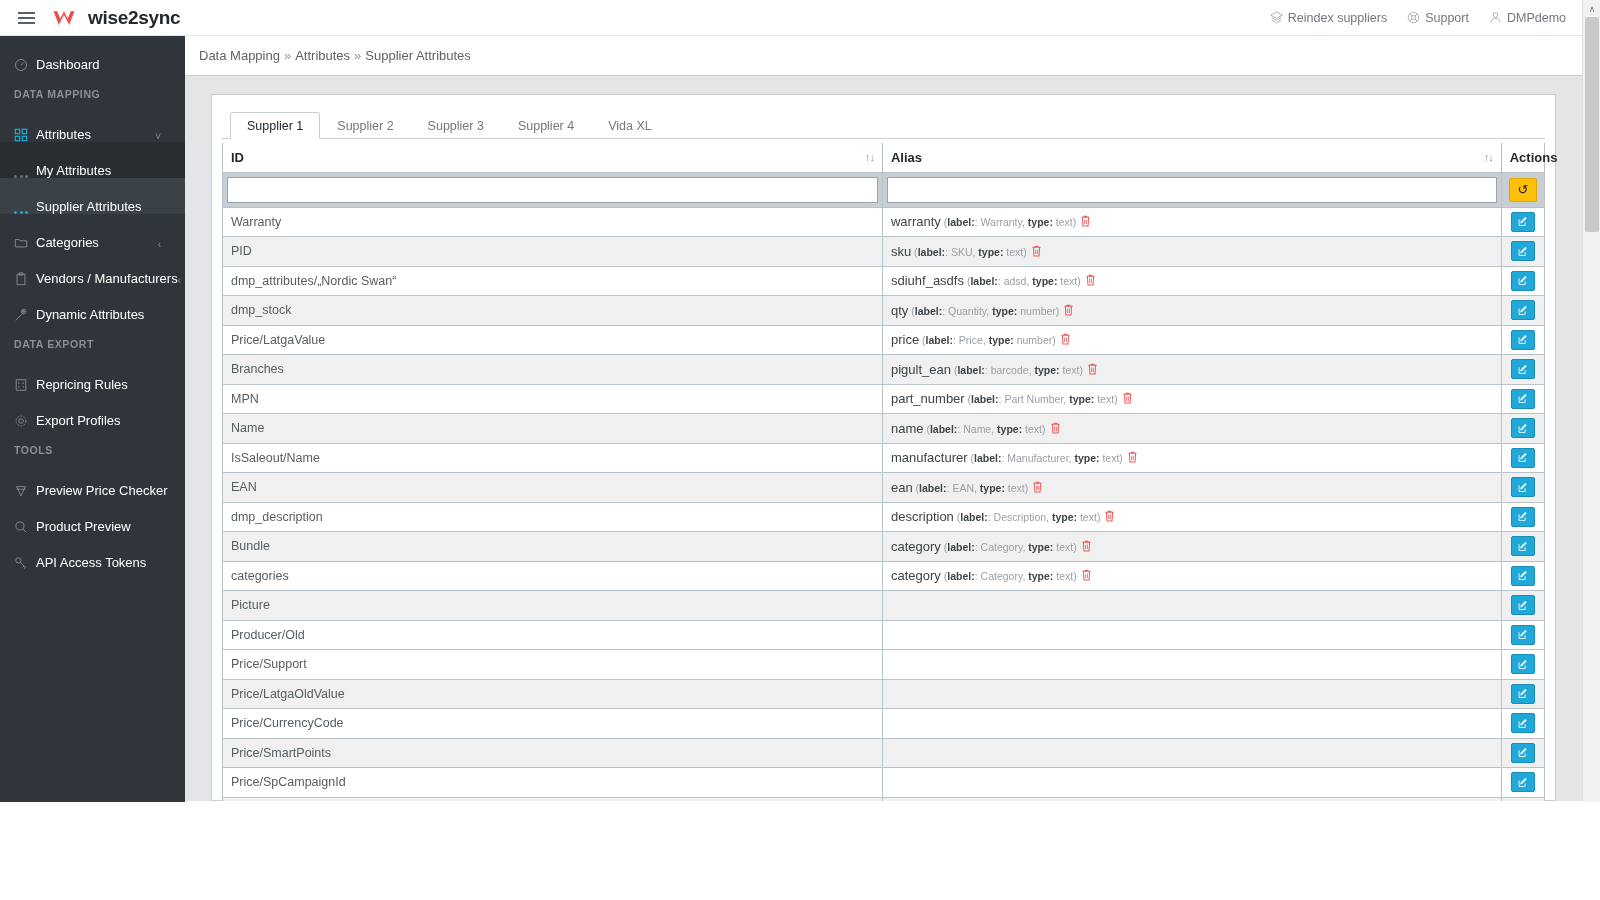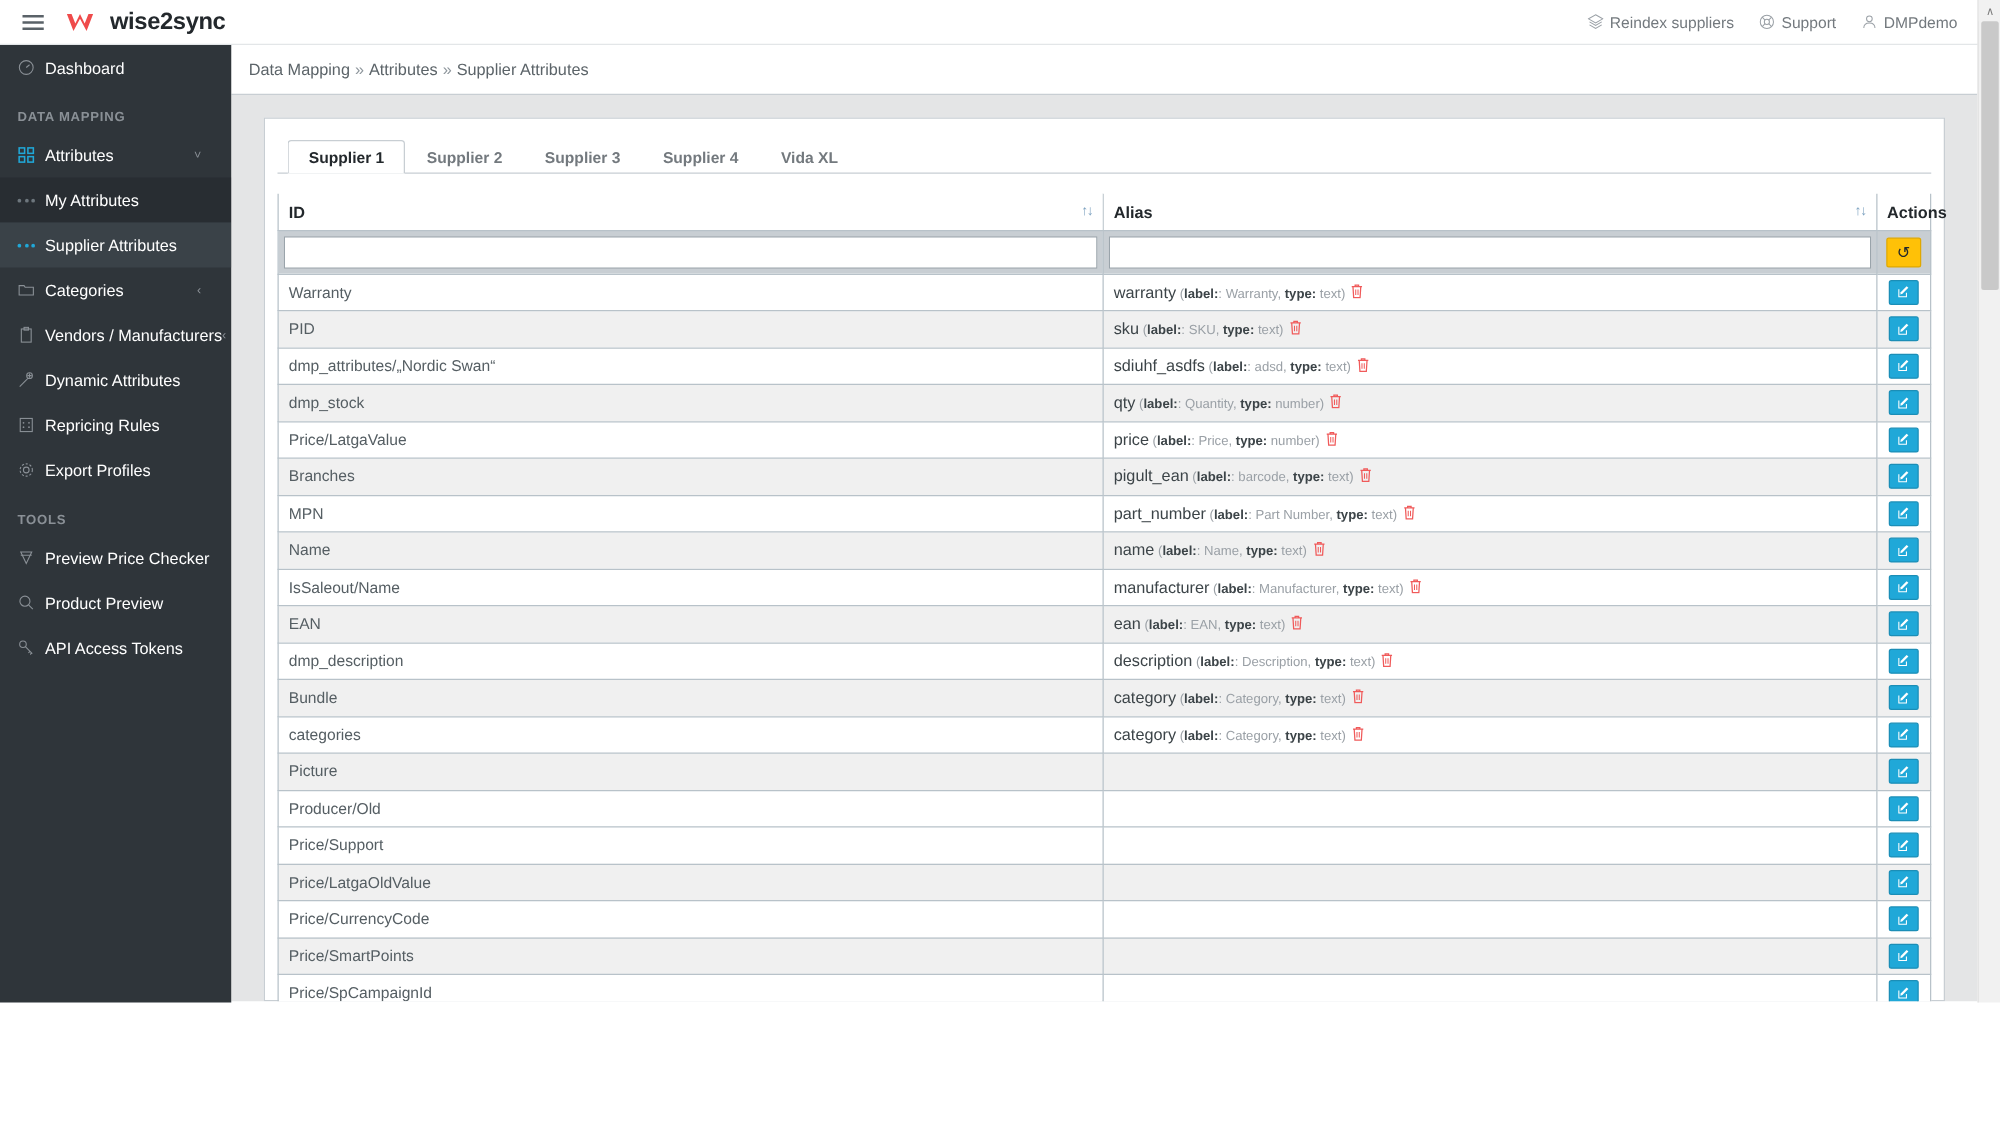--- a/index.html
+++ b/index.html
@@ -46,21 +46,21 @@
   .topbar-link svg { display: block; }
 
   
   .sidebar {
     position: absolute; top: 36px; left: 0; width: 185px; bottom: 0;
     background: #2f353a;
     overflow: hidden;
     z-index: 15;
   }
   .nav-item {
-    display: flex; align-items: center;
+    display: flex; align-items: flex-end;
     height: 36px; padding-left: 14px; padding-right: 24px;
     color: #ffffff; font-size: 13px; cursor: pointer;
     position: relative;
   }
   .nav-item .ico {
     width: 22px; flex: 0 0 22px; display: flex; align-items: center;
     color: #8a9096;
   }
   .nav-item .lbl { flex: 1 1 auto; white-space: nowrap; }
   .nav-item .caret { font-size: 10px; color: #8a9096; }
@@ -115,30 +115,29 @@
     padding-left: 8px;
     height: 32px;
   }
   .tab {
     padding: 7px 16px 6px 16px;
     font-size: 12.5px; color: #73797e;
     cursor: pointer; line-height: 1;
     border: 1px solid transparent;
     margin-bottom: -1px;
     border-radius: 3px 3px 0 0;
-    font-weight: bold;
   }
   .tab.active {
     background: #ffffff;
     border-color: #c8ced3 #c8ced3 #ffffff;
     color: #23282c;
   }
 
   
-  .table-wrap { margin-top: 16px; }
+  .table-wrap { margin-top: 4px; }
   table.grid { border-collapse: collapse; width: 100%; table-layout: fixed; }
   table.grid th, table.grid td {
     border: 1px solid #b8c2c9;
     padding: 0;
     vertical-align: middle;
   }
   table.grid th {
     background: #ffffff;
     font-size: 13px; font-weight: bold; color: #23282c;
     height: 29px; padding: 0 8px;
@@ -328,20 +327,21 @@
       <span class="ico">
         <svg width="14" height="14" viewBox="0 0 16 16">
           <path d="M2 14 L9.5 6.5" stroke="currentColor" stroke-width="1" fill="none"></path>
           <path d="M11 2 L11 6 M9 4 L13 4" stroke="currentColor" stroke-width="1"></path>
           <circle cx="11" cy="4" r="2.6" fill="none" stroke="currentColor" stroke-width="1"></circle>
         </svg>
       </span>
       <span class="lbl">Dynamic Attributes</span>
     </div>
 
+    <div class="nav-title">DATA EXPORT</div>
 
     <div class="nav-item">
       <span class="ico">
         <svg width="14" height="14" viewBox="0 0 16 16">
           <rect x="2.5" y="2" width="11" height="12" fill="none" stroke="currentColor" stroke-width="1"></rect>
           <circle cx="5.5" cy="6" r="0.8" fill="currentColor"></circle>
             <circle cx="10.5" cy="6" r="0.8" fill="currentColor"></circle>
           <circle cx="5.5" cy="10" r="0.8" fill="currentColor"></circle>
             <circle cx="10.5" cy="10" r="0.8" fill="currentColor"></circle>
         </svg>

